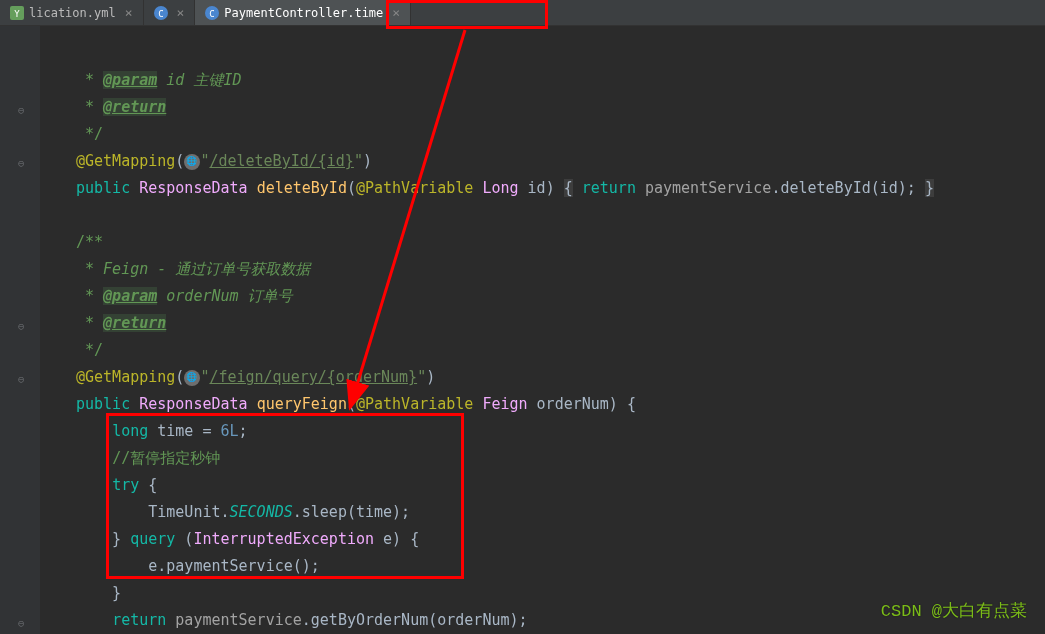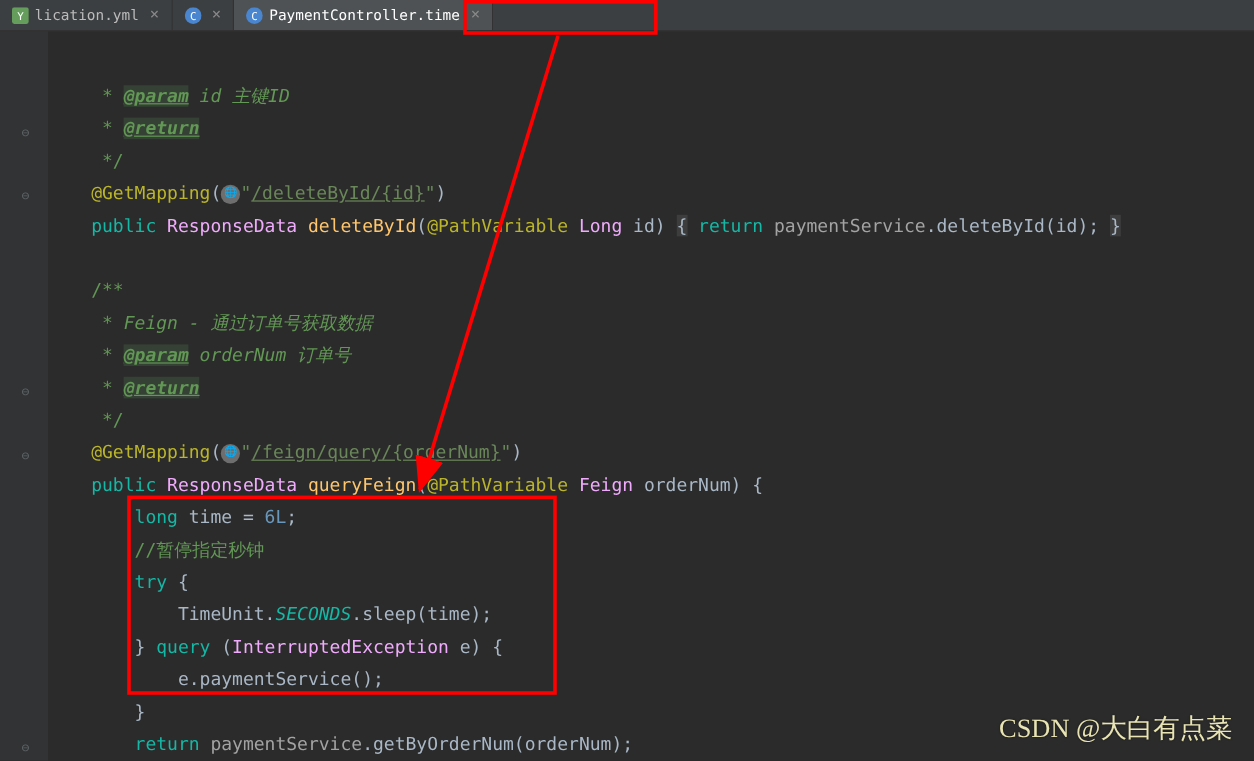--- a/index.html
+++ b/index.html
@@ -99,23 +99,23 @@
       pointer-events: none;
     }
     .arrow-svg {
       position: absolute;
       pointer-events: none;
     }
     .watermark {
       position: absolute;
       right: 18px;
       bottom: 12px;
-      color: #fef9c3;
-      font-size: 22px;
-      font-family: Liberation Serif, serif;
+      color: #84cc16;
+      font-size: 17px;
+      font-family: Liberation Mono, monospace;
       opacity: 0.9;
       text-shadow: 0 0 2px rgba(0,0,0,0.5);
     }
   </style>
 </head>
 <body>
 
 <div class="tabs">
   <div class="tab">
     <span class="tab-icon">

